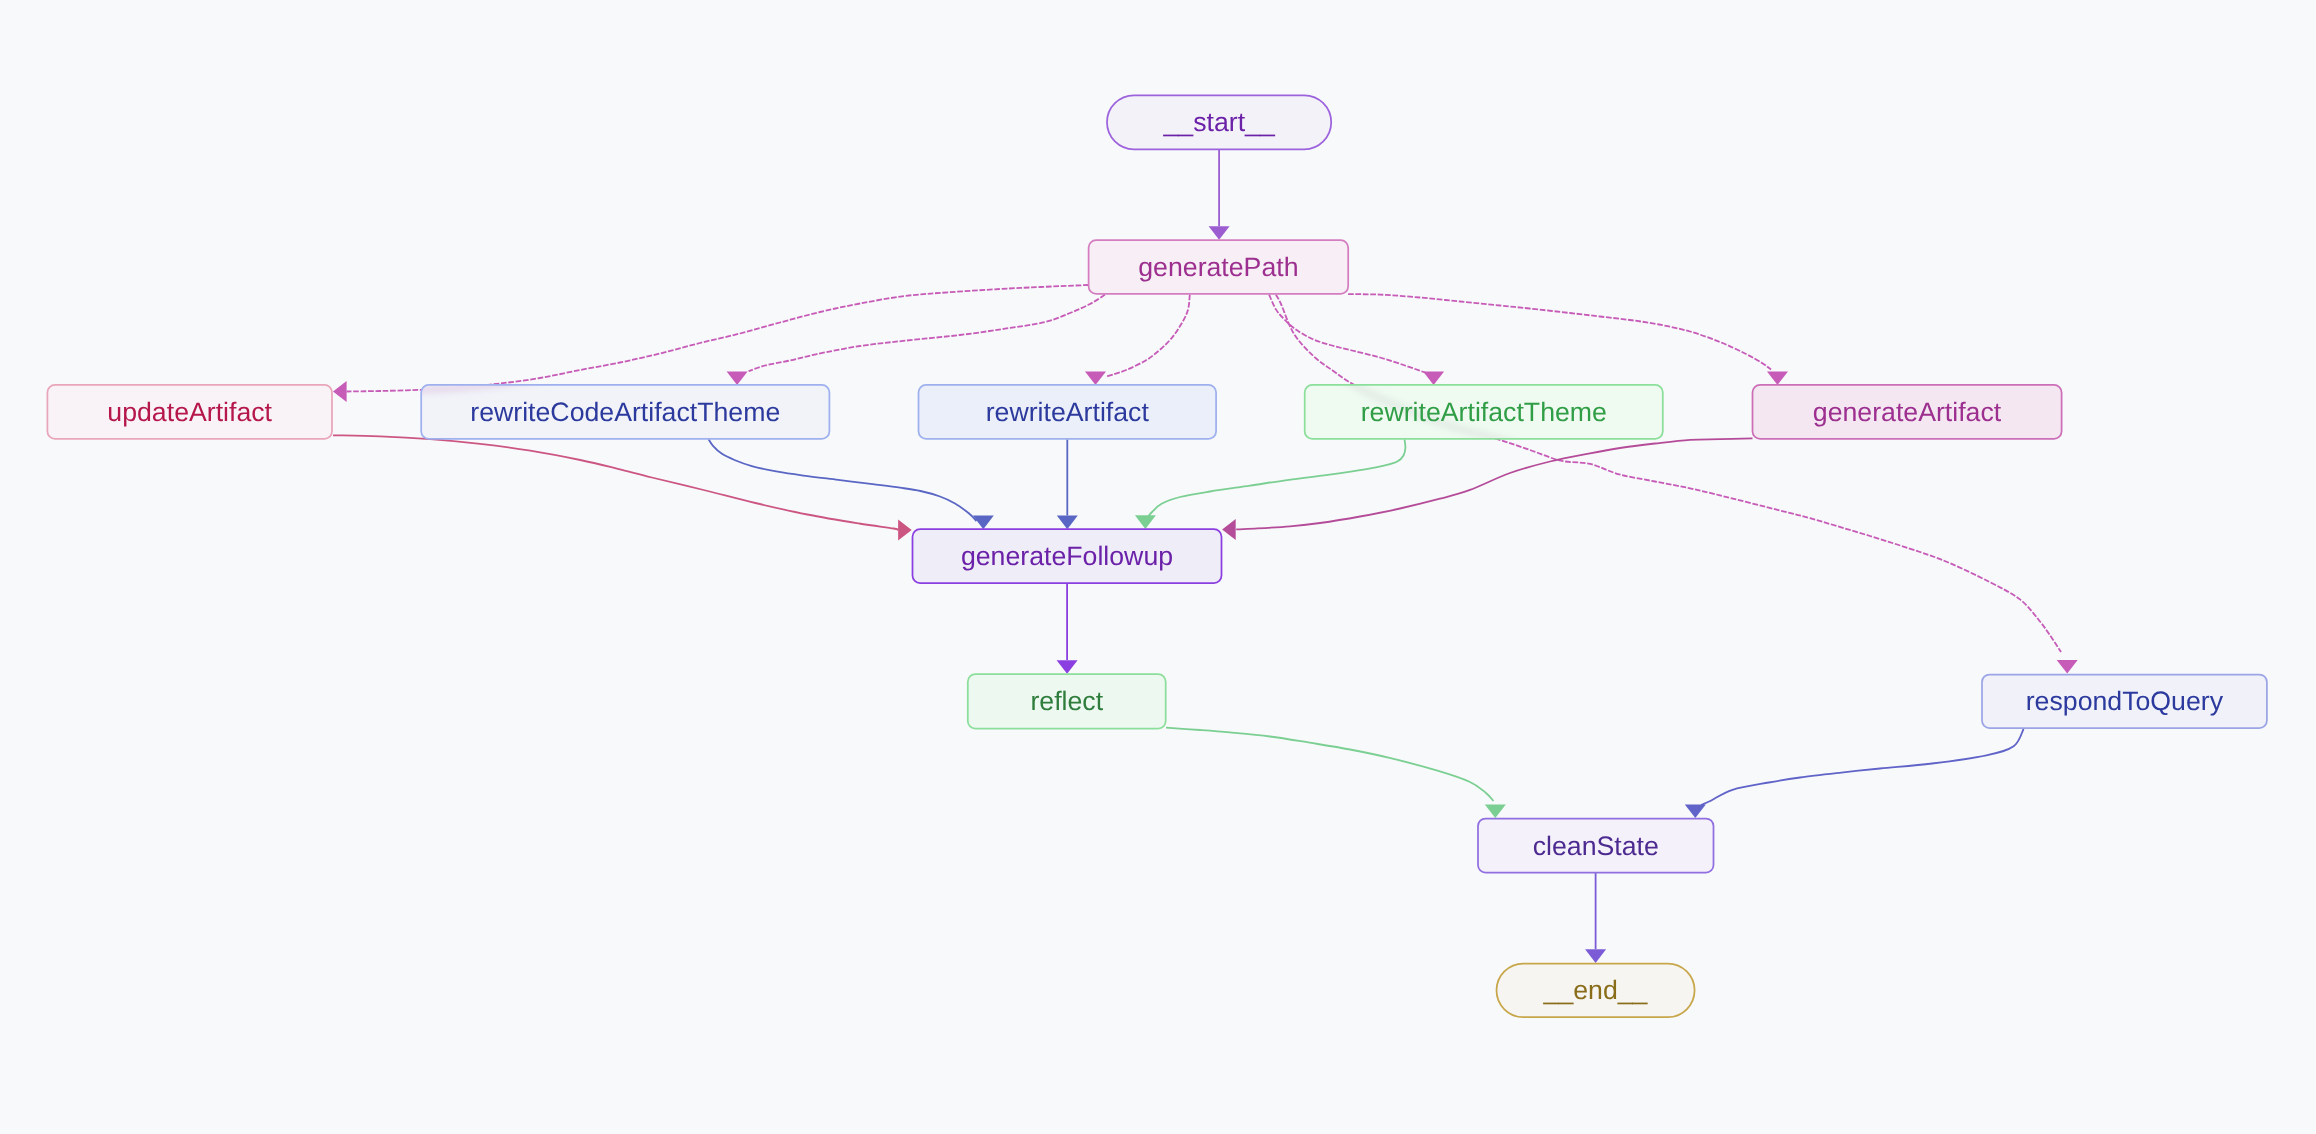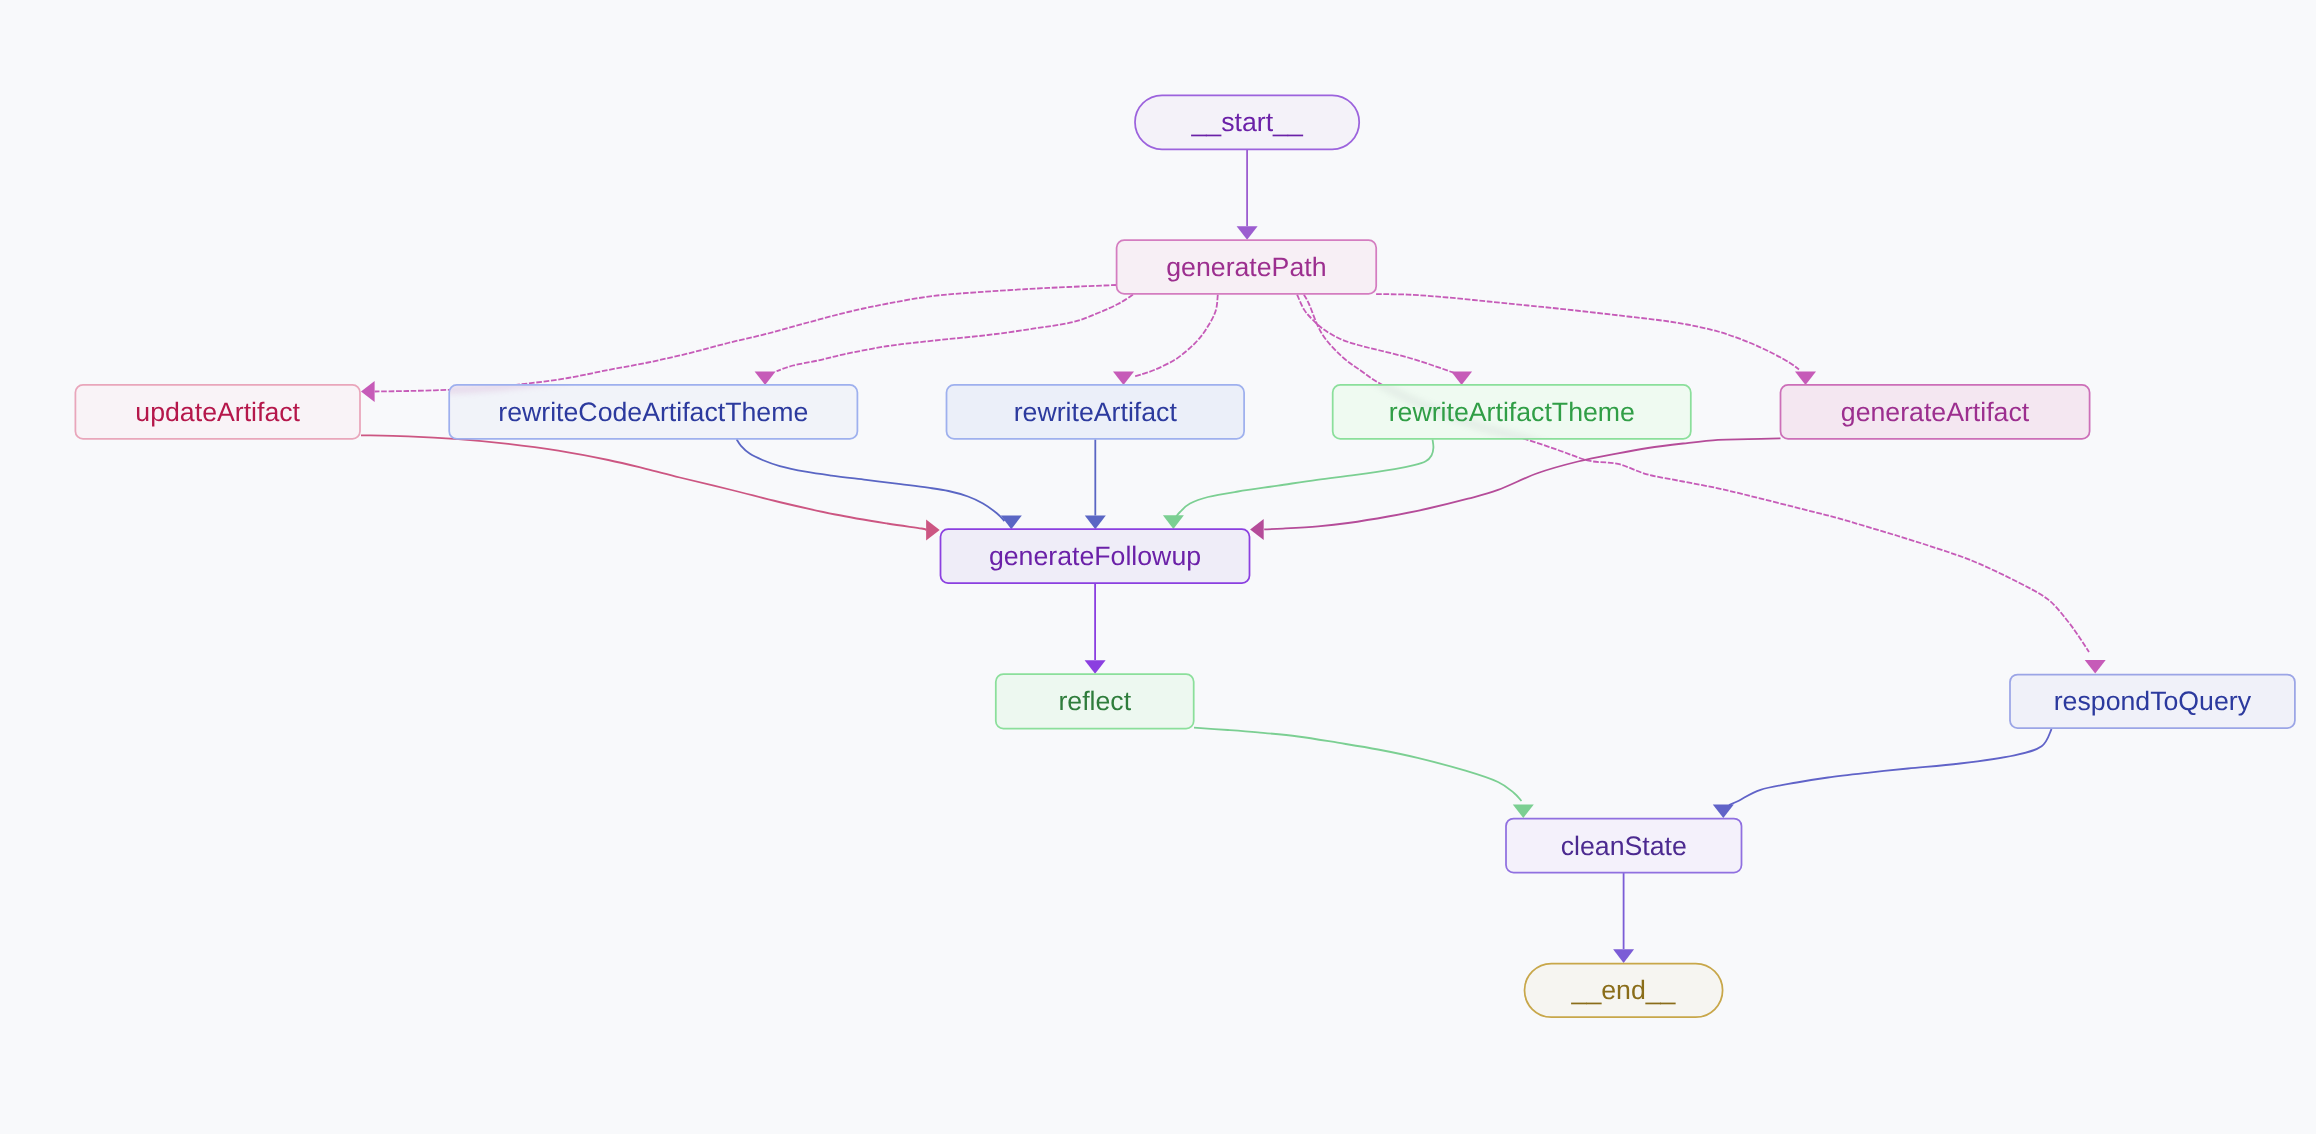--- a/index.html
+++ b/index.html
@@ -1,17 +1,17 @@
 <!DOCTYPE html>
 <html><head>
 <meta charset="utf-8">
 <style>
 html,body{margin:0;padding:0;}
 body{width:2316px;height:1134px;background:#f8f9fb;overflow:hidden;font-family:"Liberation Sans",sans-serif;}
-#stage{position:relative;width:2074px;height:1134px;padding-left:28px;}
+#stage{position:relative;width:2074px;height:1134px;}
 svg{display:block;}
 .nlabel{font-family:"Liberation Sans",sans-serif;font-size:26.7px;letter-spacing:0px;
   -webkit-font-smoothing:antialiased;text-rendering:geometricPrecision;
   fill-opacity:0.999;}
 </style>
 </head>
 <body>
 
 <div id="stage">
 <svg id="graph" width="2316" height="1134" viewBox="0 0 2316 1134">

